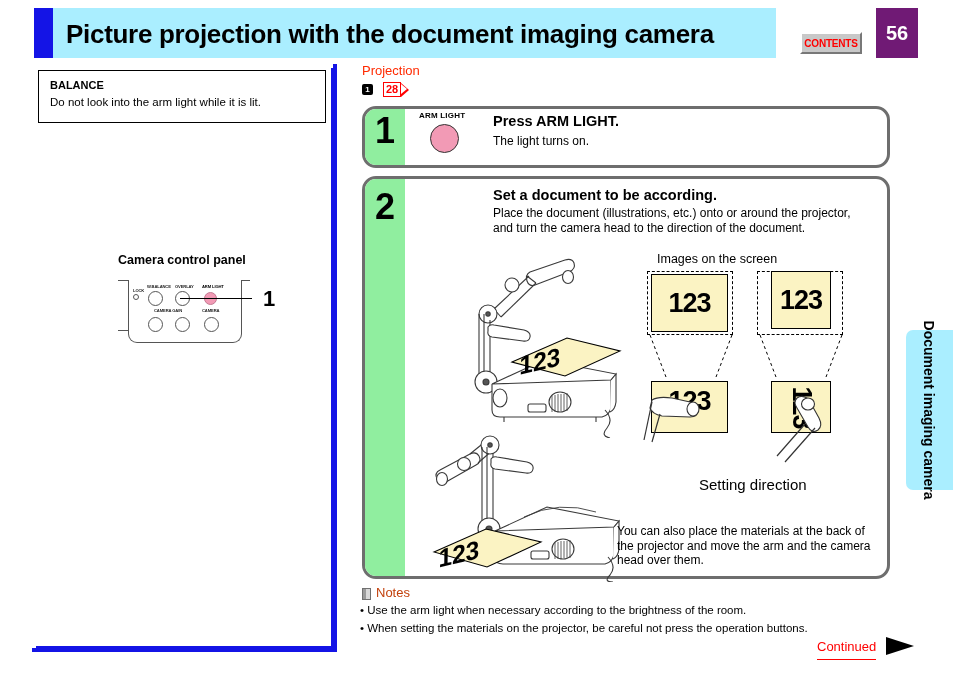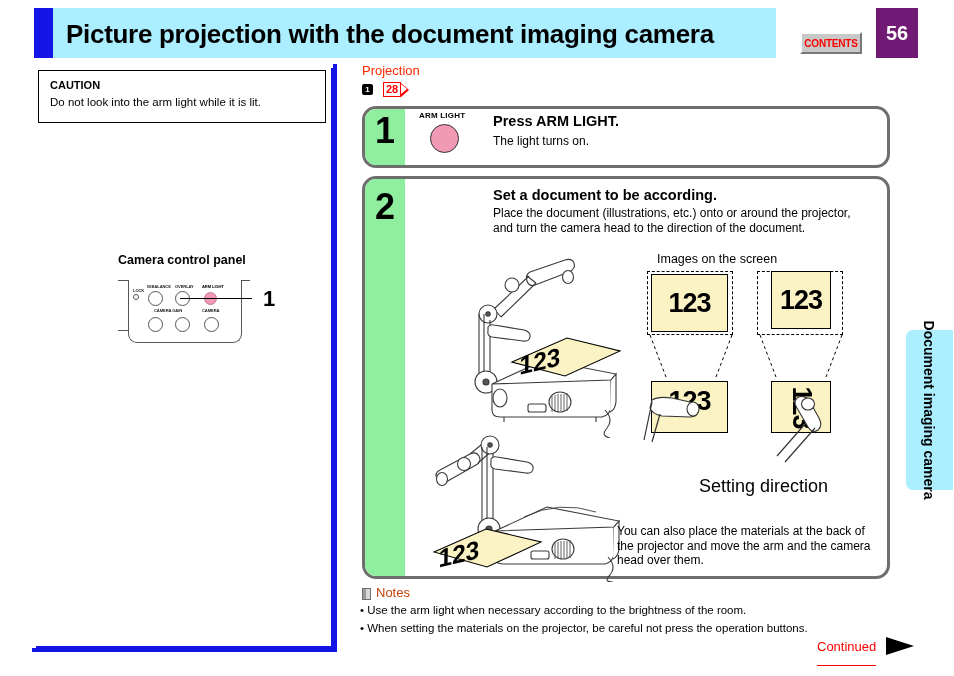--- a/index.html
+++ b/index.html
@@ -307,21 +307,21 @@
   }
 
   .images-caption {
     position: absolute;
     left: 657px; top: 252px;
     font-size: 12.5px;
   }
   .setting-caption {
     position: absolute;
     left: 699px; top: 476px;
-    font-size: 18px;
+    font-size: 15px;
   }
   .bottom-note {
     position: absolute;
     left: 617px; top: 524px;
     width: 255px;
     font-size: 12px;
     line-height: 14.5px;
   }
 
   
@@ -365,21 +365,21 @@
   }
   .note1 { top: 604px; }
   .note2 { top: 622px; }
 
   .continued {
     position: absolute;
     left: 817px; top: 639px;
     font-size: 13px;
     color: #ff0000;
     border-bottom: 1.4px solid #ff0000;
-    padding-bottom: 11px;
+    padding-bottom: 5px;
   }
   .continued-arrow {
     position: absolute;
     left: 886px; top: 637px;
     width: 0; height: 0;
     border-top: 9px solid transparent;
     border-bottom: 9px solid transparent;
     border-left: 28px solid #000000;
   }
 
@@ -422,21 +422,21 @@
 <div class="page-badge">56</div>
 
 <div class="side-tab">
   <div class="side-tab-text">Document imaging camera</div>
 </div>
 
 <div class="left-frame-outer"></div>
 <div class="left-frame"></div>
 
 <div class="caution-box">
-  <div class="caution-title">CAUTION</div>
+  <div class="caution-title">BALANCE</div>
   <div class="caution-text">Do not look into the arm light while it is lit.</div>
 </div>
 
 <div class="ccp-label">Camera control panel</div>
 
 <div class="ccp-wrap">
   <div class="ccp-top-line"></div>
   <div class="ccp-left-line"></div>
   <div class="ccp-body"></div>
 

